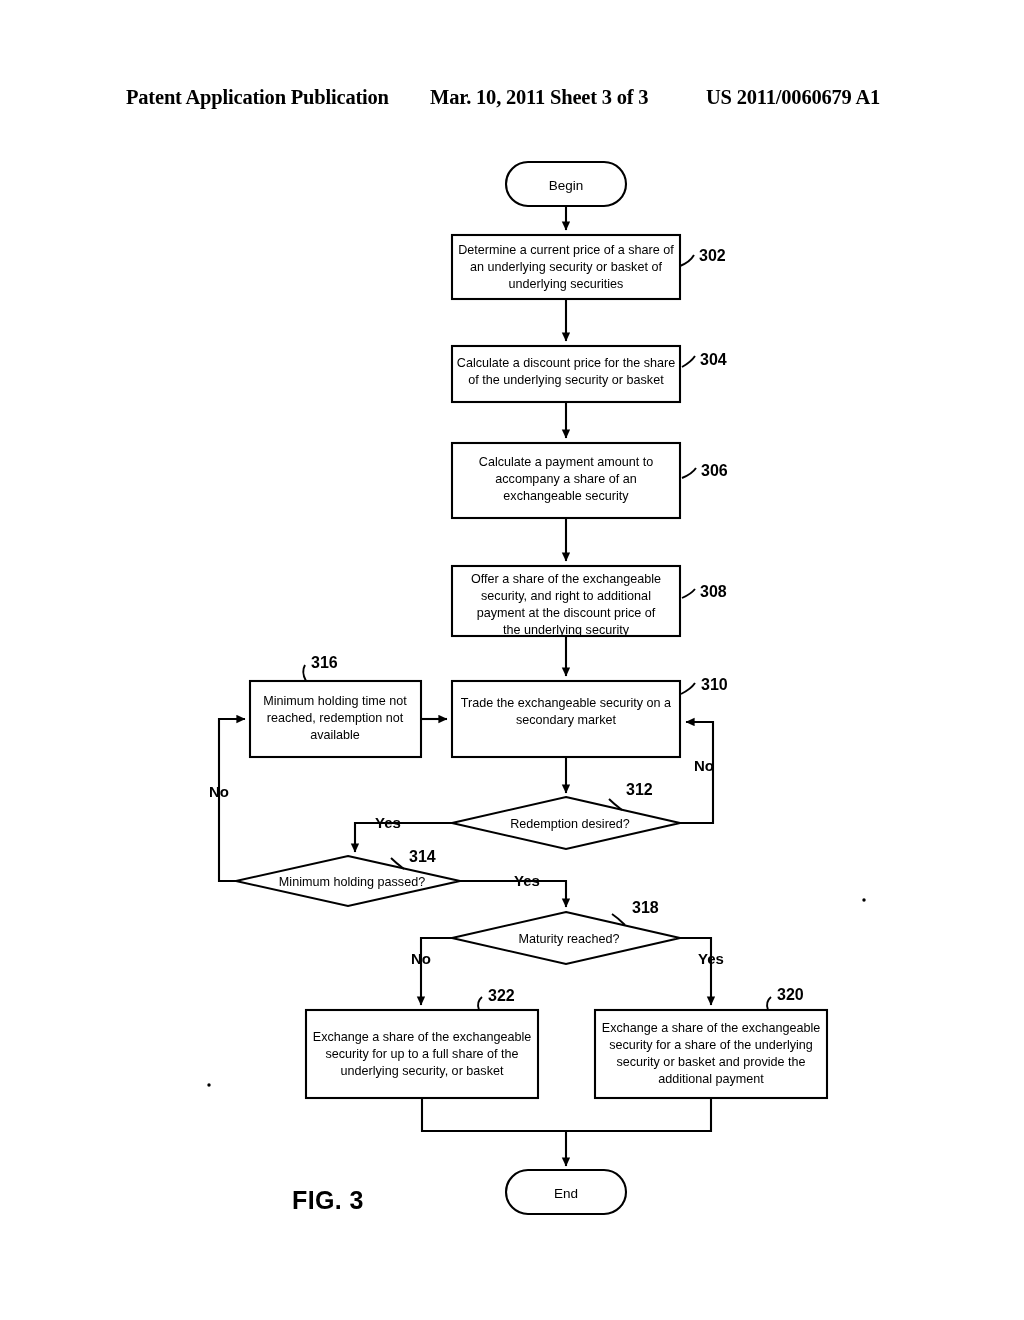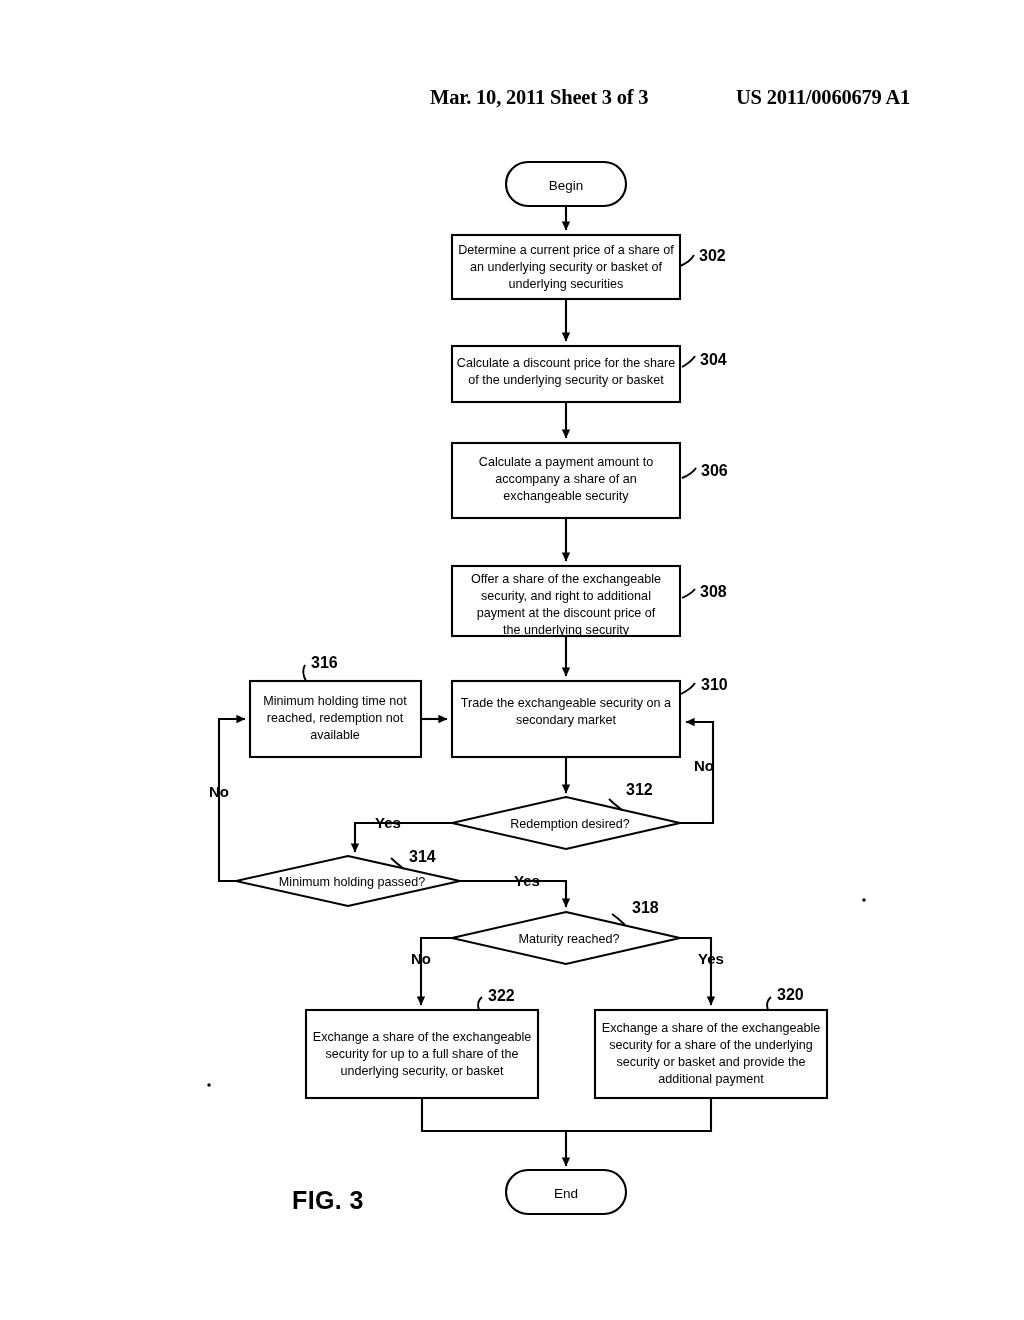--- a/index.html
+++ b/index.html
@@ -34,21 +34,21 @@
     display: flex;
     align-items: baseline;
     font-family: "Liberation Serif", serif;
     font-weight: bold;
     font-size: 20.5px;
     letter-spacing: -0.2px;
     white-space: nowrap;
   }
   .hdr-left  { position: absolute; left: 126px; }
   .hdr-mid   { position: absolute; left: 430px; text-align: center; }
-  .hdr-right { position: absolute; left: 706px; margin-left: 30px; }
+  .hdr-right { position: absolute; left: 706px; }
 
   
   .fig-caption {
     position: absolute;
     left: 292px;
     top: 1186px;
     font-family: "Liberation Sans", sans-serif;
     font-weight: bold;
     font-size: 25px;
     letter-spacing: 0.4px;
@@ -75,20 +75,21 @@
   .leader      { fill: none; stroke: #000000; stroke-width: 1.9px; }
   .arrowfill   { fill: #000000; }
   .stray-dot   { fill: #000000; }
 </style>
 </head>
 <body>
 
 <div id="page">
 
   <div class="pub-header">
+    <span class="hdr-left">Patent Application Publication</span>
     <span class="hdr-mid">Mar. 10, 2011  Sheet 3 of 3</span>
     <span class="hdr-right">US 2011/0060679 A1</span>
   </div>
 
   <div class="fig-caption">FIG. 3</div>
 
   <svg id="flow" viewBox="0 0 1024 1320">
     <defs>
       <marker id="ah" markerWidth="11" markerHeight="11" refX="8.6" refY="4.2" orient="auto" markerUnits="userSpaceOnUse">
         <path d="M0,0 L9,4.2 L0,8.4 z" class="arrowfill"></path>

